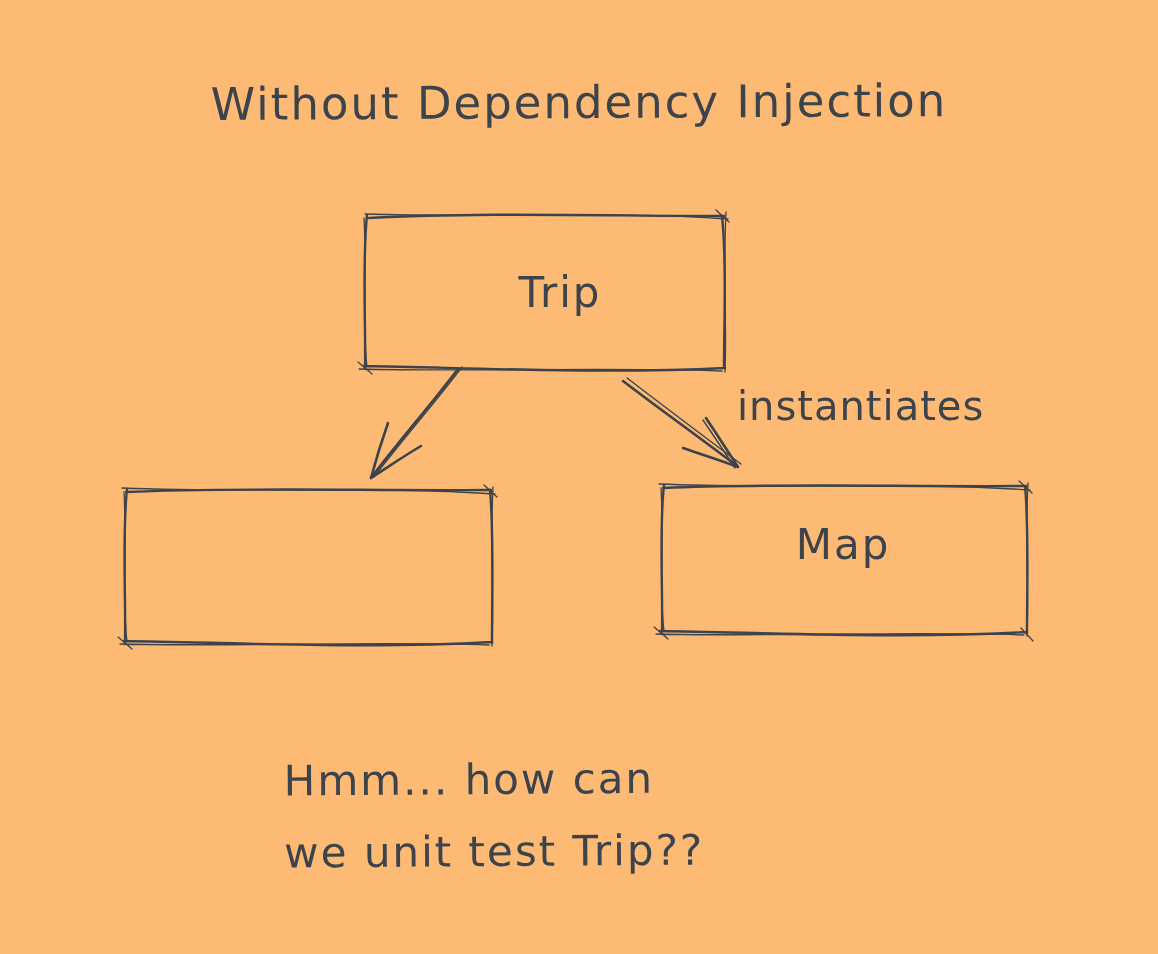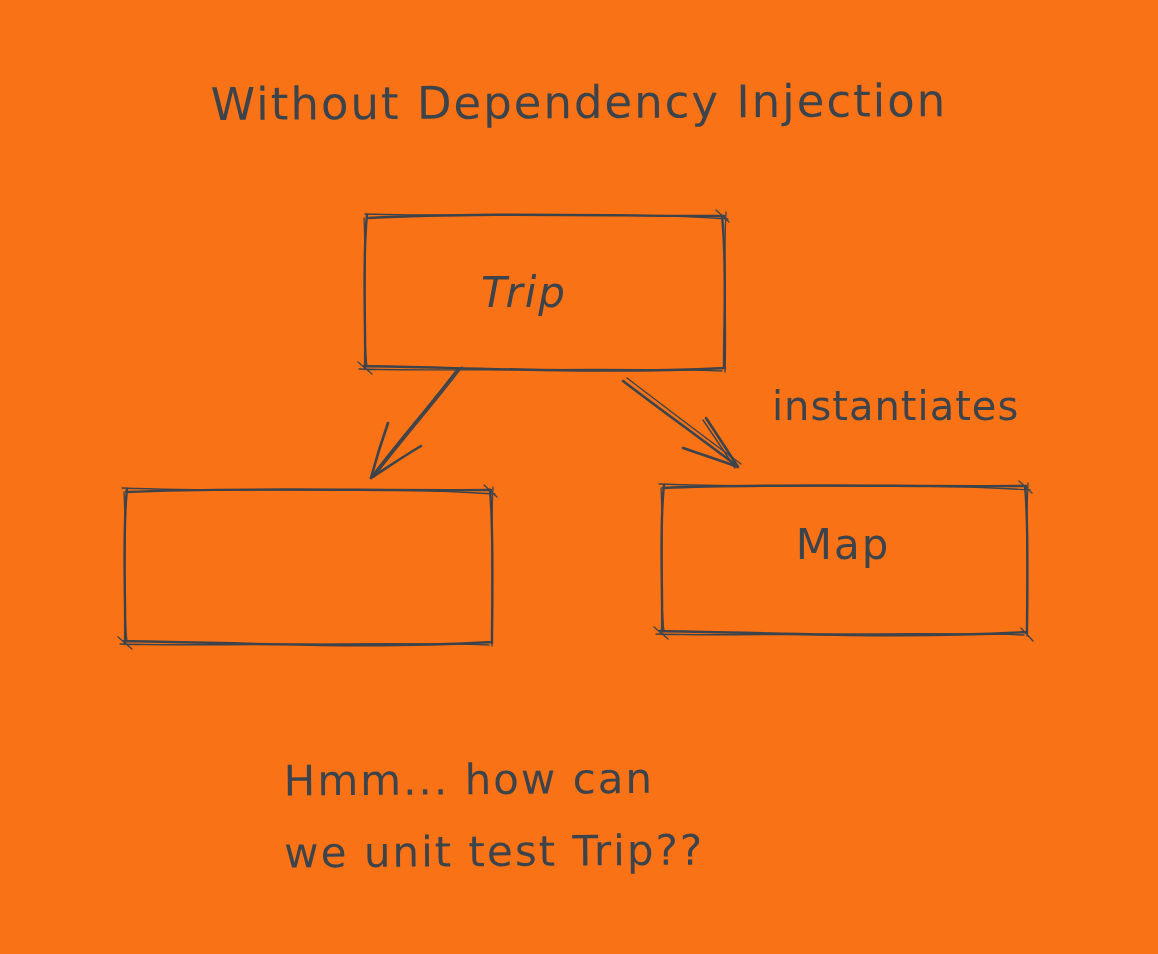--- a/index.html
+++ b/index.html
@@ -4,21 +4,21 @@
 <style>
   html, body {
     margin: 0;
     padding: 0;
     background: #ffffff;
   }
   .canvas {
     position: relative;
     width: 1158px;
     height: 954px;
-    background: #f97316;
+    background: #fdba74;
     overflow: hidden;
     font-family: "DejaVu Sans", sans-serif;
     color: #3d434b;
   }
   .sketch-svg {
     position: absolute;
     left: 0;
     top: 0;
     width: 1158px;
     height: 954px;
@@ -42,30 +42,30 @@
     font-size: 45px;
     letter-spacing: 2px;
     transform: rotate(-0.3deg);
   }
   .node {
     position: absolute;
     display: flex;
     align-items: center;
     justify-content: center;
   }
-  .node-trip     { left: 342px; top: 213px; width: 364px; height: 158px; font-style: italic; }
+  .node-trip     { left: 378px; top: 213px; width: 364px; height: 158px; }
   .node-payments { left: 121px; top: 488px; width: 373px; height: 158px; }
   .node-map      { left: 658px; top: 484px; width: 370px; height: 120px; }
   .node-label {
     font-size: 42px;
     letter-spacing: 2px;
   }
   .edge-label {
     position: absolute;
-    left: 772px;
+    left: 737px;
     top: 383px;
     font-size: 40px;
     letter-spacing: 1px;
   }
   .note {
     position: absolute;
     left: 284px;
     top: 744px;
     font-size: 42px;
     letter-spacing: 2px;

